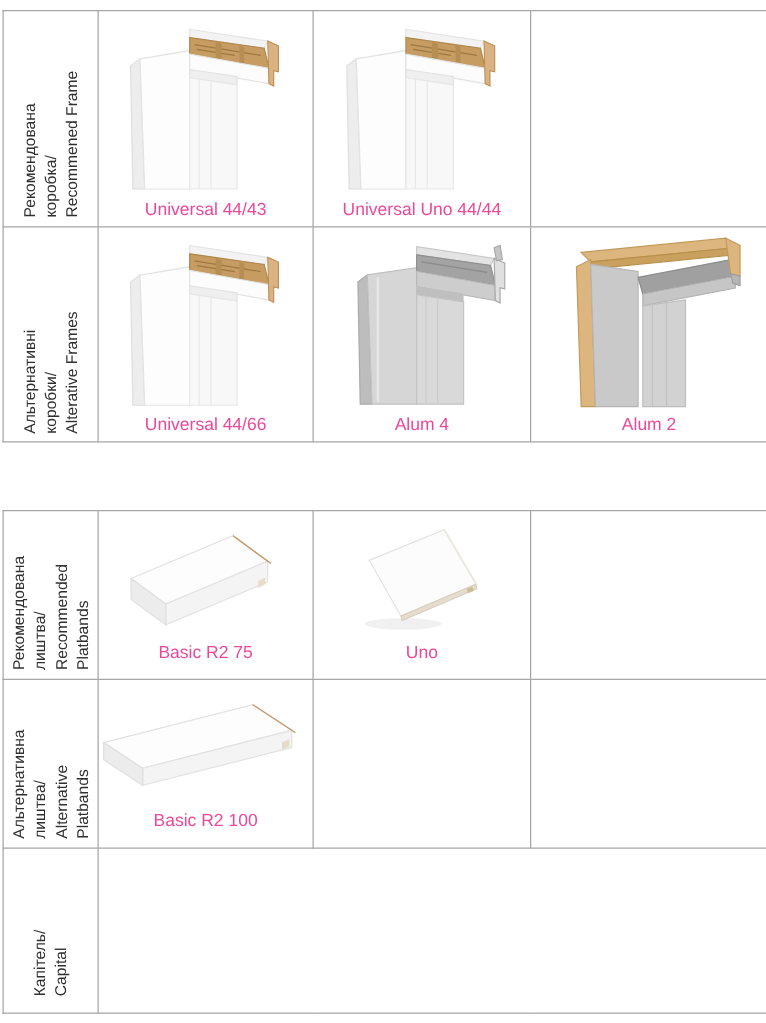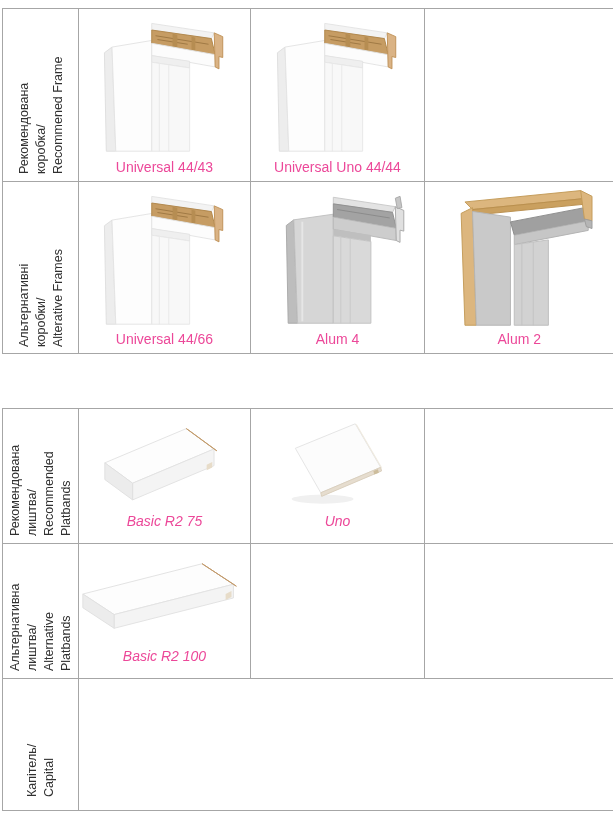--- a/index.html
+++ b/index.html
@@ -34,21 +34,21 @@
   .rot-mid   { width:120px; }
   .rot-short { width:104px; }
 
   .cell-inner {
     display:flex; flex-direction:column; align-items:center;
     justify-content:flex-end; height:100%;
   }
   .img-wrap { flex:1 1 auto; display:flex; align-items:center; justify-content:center; }
   .caption { font-size:14px; color:#ec4899; text-align:center; white-space:nowrap; }
   .cap-frame    { margin-bottom:5px; }
-  .cap-platband { margin-bottom:13px;font-style:italic; }
+  .cap-platband { margin-bottom:13px; }
 
   .h173 .cell-inner { height:171px; }
   .h172 .cell-inner { height:170px; }
   .h135 .cell-inner { height:133px; }
 
   .hidden-defs { position:absolute; width:0; height:0; overflow:hidden; }
 </style>
 </head>
 <body>
 

